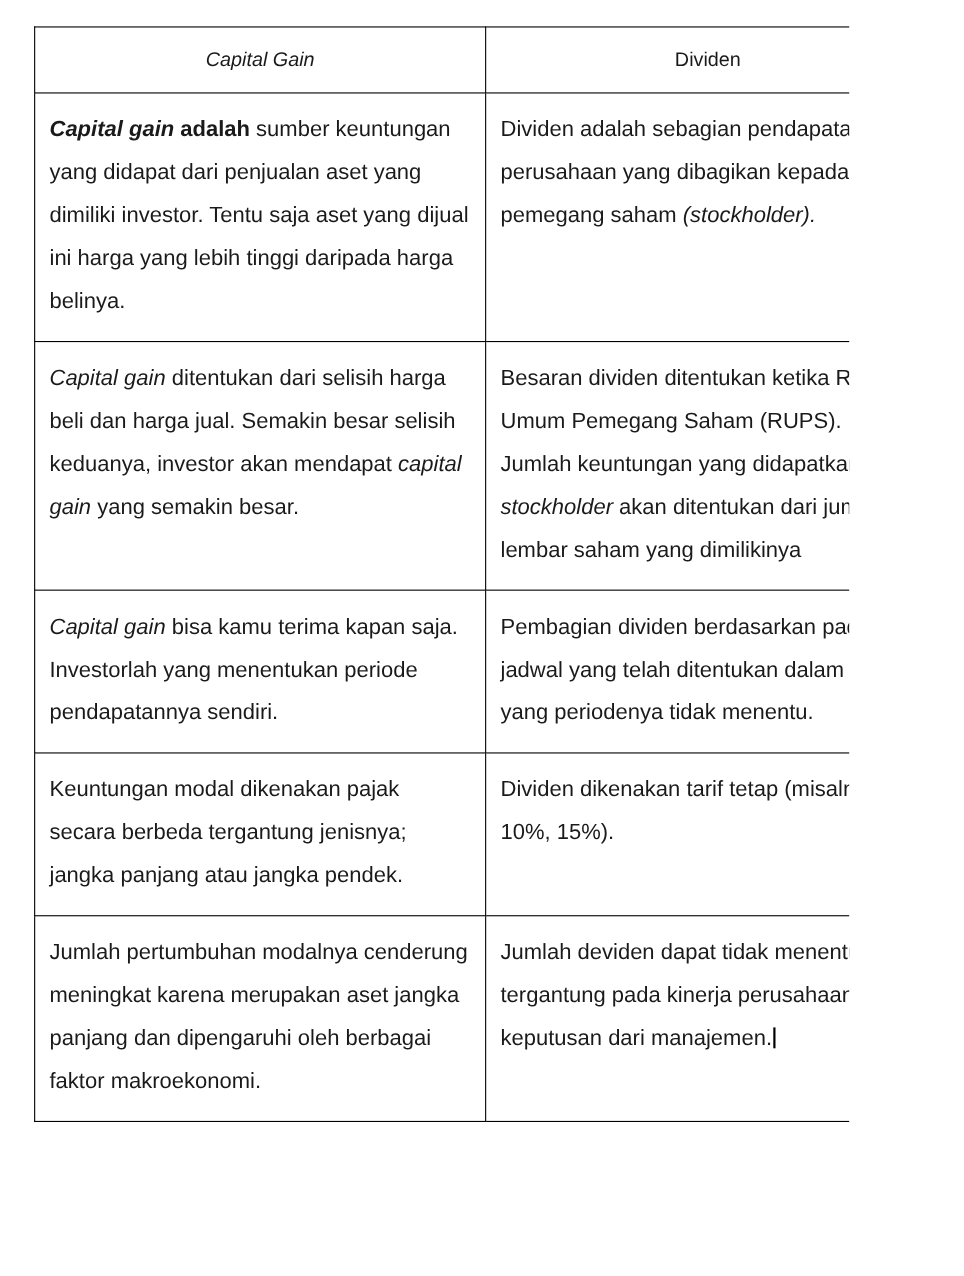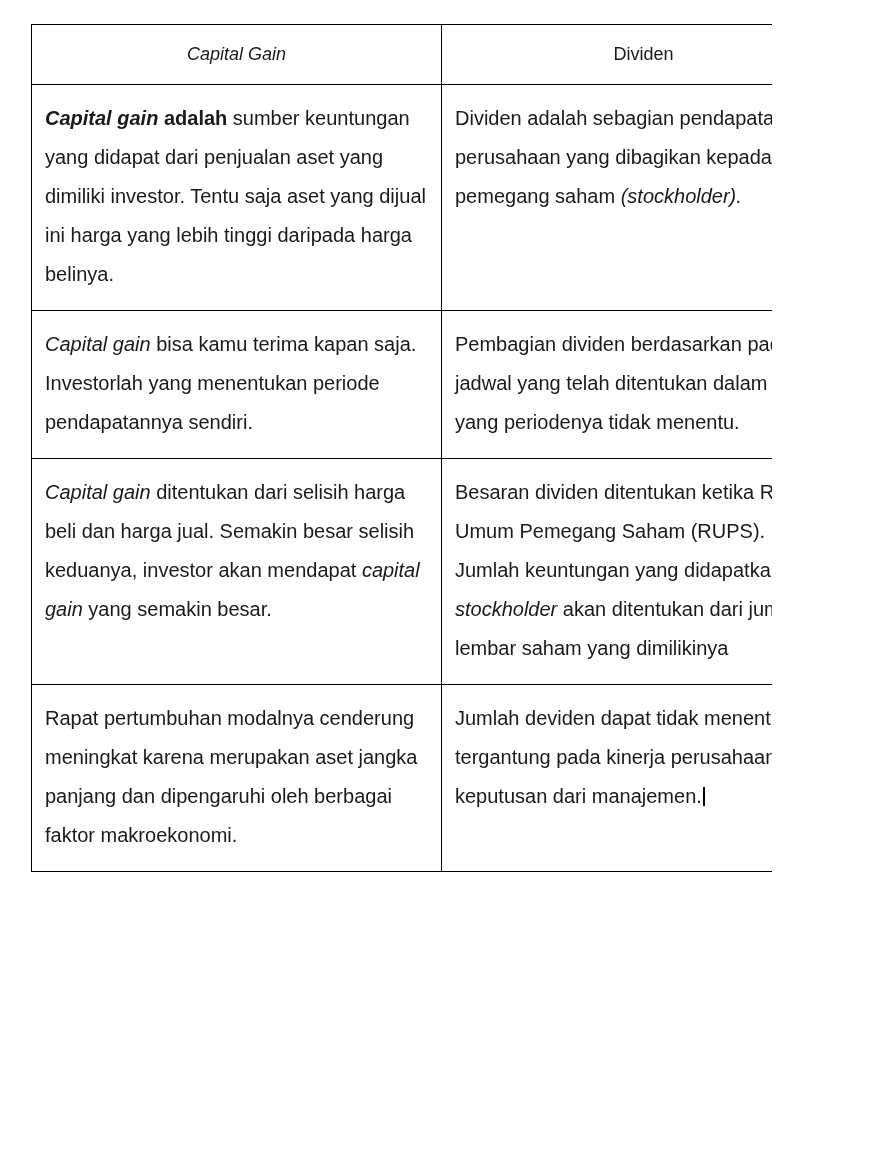--- a/index.html
+++ b/index.html
@@ -106,29 +106,33 @@
         <th class="head-italic">Capital Gain</th>
         <th class="head-regular">Dividen</th>
       </tr>
     </thead>
     <tbody>
         <tr>
           <td><span class="frag bi">Capital gain</span><span class="frag "> </span><span class="frag b">adalah</span><span class="frag "> sumber keuntungan yang didapat dari penjualan aset yang dimiliki investor. Tentu saja aset yang dijual ini harga yang lebih tinggi daripada harga belinya.</span></td>
           <td><span class="frag ">Dividen adalah sebagian pendapatan perusahaan yang dibagikan kepada para pemegang saham </span><span class="frag i">(stockholder).</span></td>
         </tr>
         <tr>
+          <td><span class="frag i">Capital gain</span><span class="frag "> ditentukan dari selisih harga beli dan harga jual. Semakin besar selisih keduanya, investor akan mendapat </span><span class="frag i">capital gain</span><span class="frag "> yang semakin besar.</span></td>
+          <td><span class="frag ">Besaran dividen ditentukan ketika Rapat Umum Pemegang Saham (RUPS). Jumlah keuntungan yang didapatkan </span><span class="frag i">stockholder</span><span class="frag "> akan ditentukan dari jumlah lembar saham yang dimilikinya</span></td>
+        </tr>
+        <tr>
           <td><span class="frag i">Capital gain</span><span class="frag "> bisa kamu terima kapan saja. Investorlah yang menentukan periode pendapatannya sendiri.</span></td>
           <td><span class="frag ">Pembagian dividen berdasarkan pada jadwal yang telah ditentukan dalam RUPS yang periodenya tidak menentu.</span></td>
         </tr>
         <tr>
-          <td><span class="frag i">Capital gain</span><span class="frag "> ditentukan dari selisih harga beli dan harga jual. Semakin besar selisih keduanya, investor akan mendapat </span><span class="frag i">capital gain</span><span class="frag "> yang semakin besar.</span></td>
-          <td><span class="frag ">Besaran dividen ditentukan ketika Rapat Umum Pemegang Saham (RUPS). Jumlah keuntungan yang didapatkan </span><span class="frag i">stockholder</span><span class="frag "> akan ditentukan dari jumlah lembar saham yang dimilikinya</span></td>
+          <td><span class="frag ">Keuntungan modal dikenakan pajak secara berbeda tergantung jenisnya; jangka panjang atau jangka pendek.</span></td>
+          <td><span class="frag ">Dividen dikenakan tarif tetap (misalnya 10%, 15%).</span></td>
         </tr>
         <tr>
-          <td><span class="frag ">Rapat pertumbuhan modalnya cenderung meningkat karena merupakan aset jangka panjang dan dipengaruhi oleh berbagai faktor makroekonomi.</span></td>
+          <td><span class="frag ">Jumlah pertumbuhan modalnya cenderung meningkat karena merupakan aset jangka panjang dan dipengaruhi oleh berbagai faktor makroekonomi.</span></td>
           <td><span class="frag ">Jumlah deviden dapat tidak menentu dan tergantung pada kinerja perusahaan serta keputusan dari manajemen.</span><span class="caret"></span></td>
         </tr>
       </tbody>
   </table>
 
   <div class="cell-handle">
     <span>
       <svg width="13" height="9" viewBox="0 0 13 9" aria-hidden="true">
         <polygon points="0.5,1 12.5,1 6.5,8.2" fill="#c9c9c9"></polygon>
       </svg>

